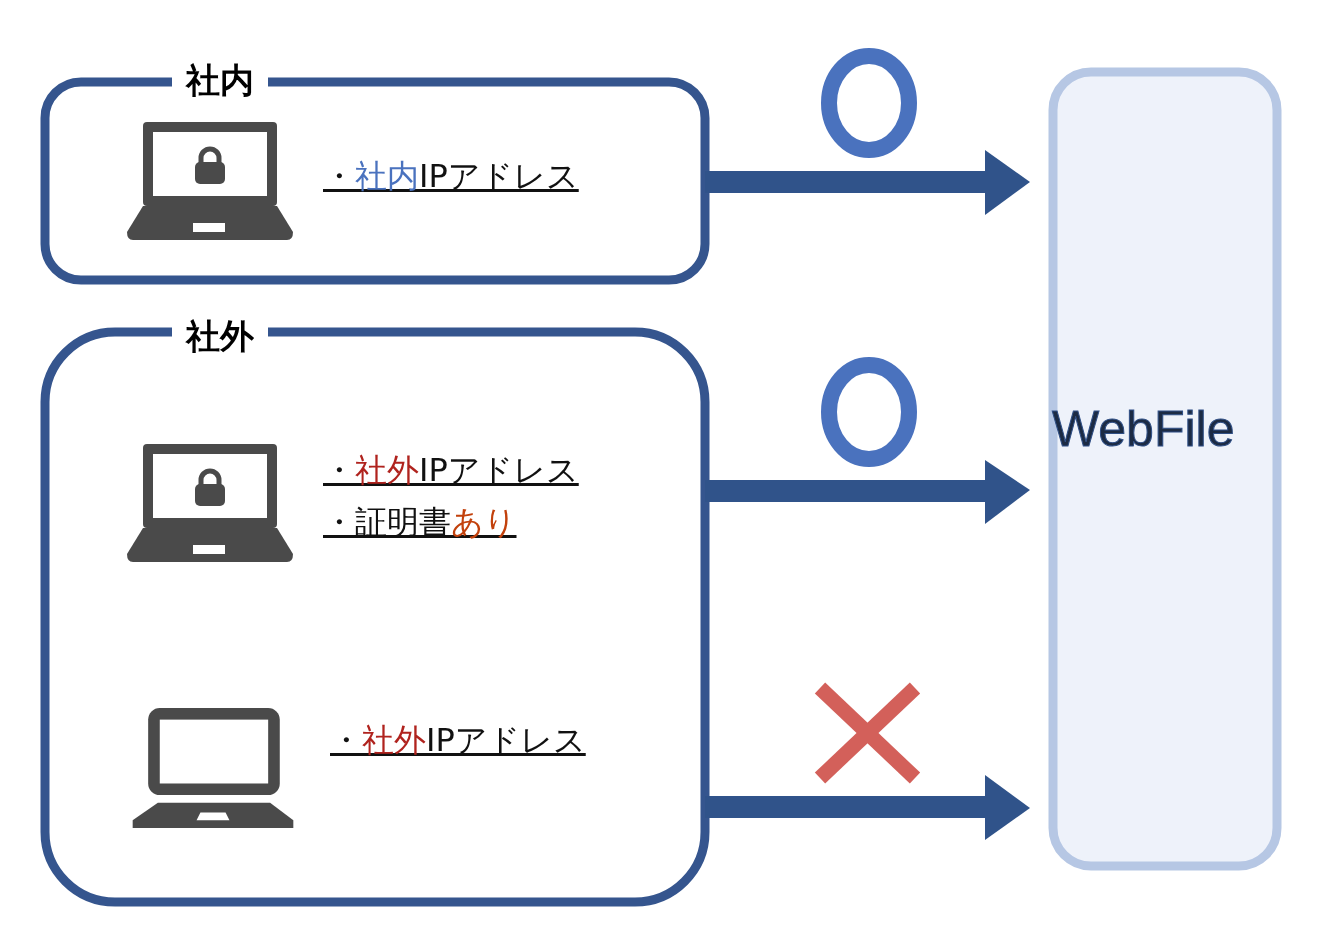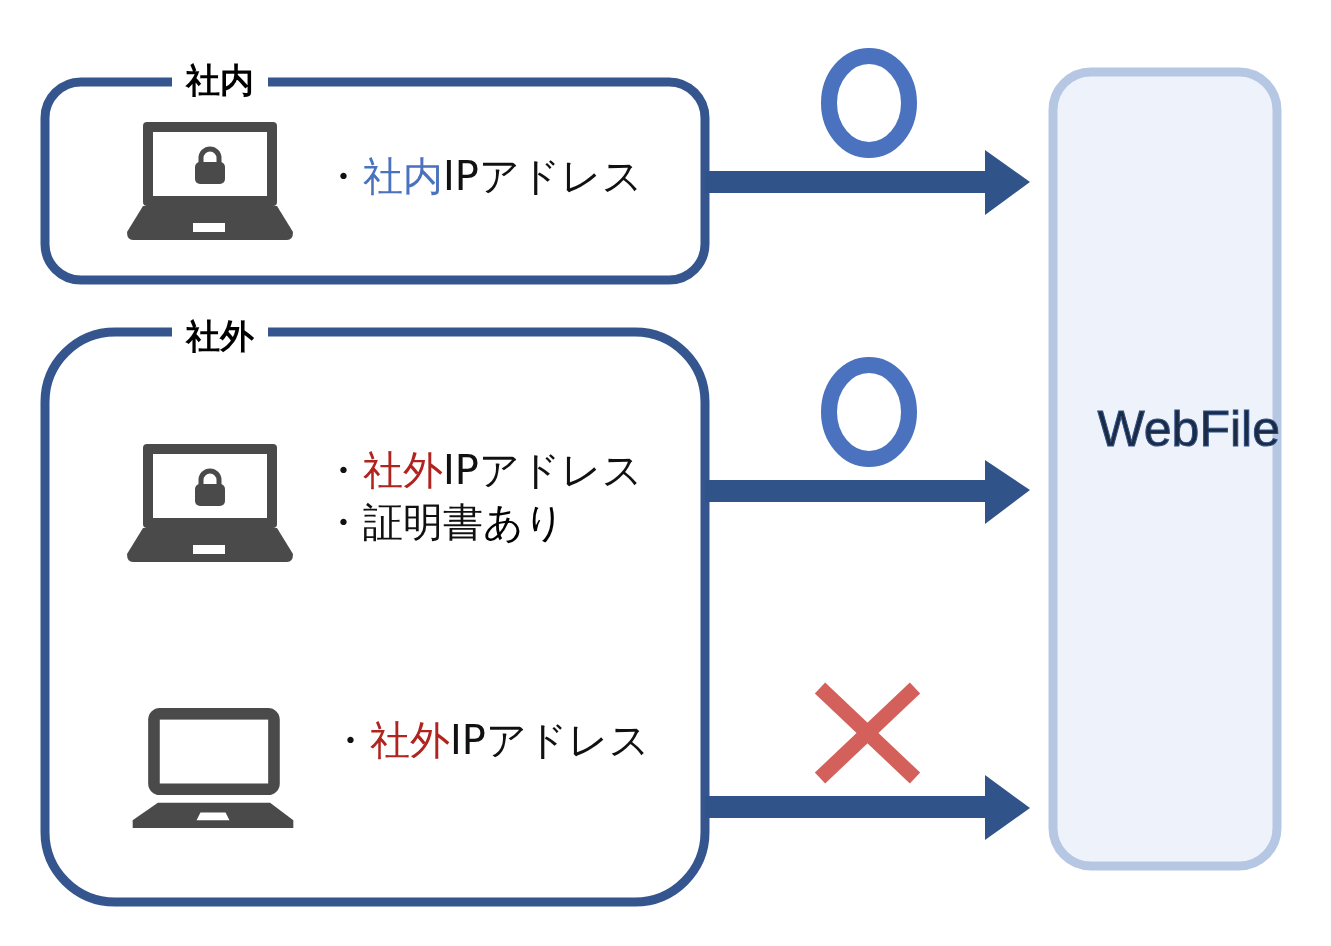--- a/index.html
+++ b/index.html
@@ -1,24 +1,24 @@
 <!DOCTYPE html>
 <html><head>
   <meta charset="utf-8">
   <style>
     html, body { margin: 0; padding: 0; background: #ffffff; }
     body { width: 1331px; height: 946px; position: relative; overflow: hidden;
       font-family: "DejaVu Sans", "Liberation Sans", sans-serif; }
     svg.bg { position: absolute; left: 0; top: 0; }
     .group-title { position: absolute; font-size: 34px; font-weight: bold; color: #000;
       background: #fff; padding: 0 14px; line-height: 40px; }
-    .bullets { position: absolute; font-size: 40px; color: #111; line-height: 52px; white-space: nowrap; }
+    .bullets { position: absolute; font-size: 32px; color: #111; line-height: 52px; white-space: nowrap; text-decoration: underline; }
     .bullets .line { display: block; }
     .laptop { position: absolute; width: 166px; height: 120px; }
-    .webfile-label { position: absolute; left: 1052px; top: 400px; width: 228px; text-align: right;
+    .webfile-label { position: absolute; left: 1052px; top: 400px; width: 228px; text-align: left;
       font-family: "Liberation Sans", sans-serif; font-size: 50px; color: #1c2b44;
       -webkit-text-stroke: 1px #2f4f86; }
   </style>
 </head>
 <body>
 
 <svg class="bg" width="1331" height="946" viewBox="0 0 1331 946">
 
   <rect x="45" y="82" width="660" height="198" rx="36" ry="36" fill="#fff" stroke="#35558e" stroke-width="9"></rect>
   <rect x="45" y="332" width="660" height="570" rx="70" ry="70" fill="#fff" stroke="#35558e" stroke-width="9"></rect>
@@ -78,21 +78,21 @@
   <span class="line">
     <span>・</span><span style="color:#4a72be">社内</span><span>IPアドレス</span>
   </span>
 </div>
 
 <div class="bullets" style="left:323px; top:444px;">
   <span class="line">
     <span>・</span><span style="color:#b0231e">社外</span><span>IPアドレス</span>
   </span>
   <span class="line">
-    <span>・</span><span>証明書</span><span style="color:#000000">あり</span>
+    <span>・</span><span>証明書</span><span style="color:#c2410c">あり</span>
   </span>
 </div>
 
 <div class="bullets" style="left:330px; top:714px;">
   <span class="line">
     <span>・</span><span style="color:#b0231e">社外</span><span>IPアドレス</span>
   </span>
 </div>
 
 <div class="webfile-label">WebFile</div>

